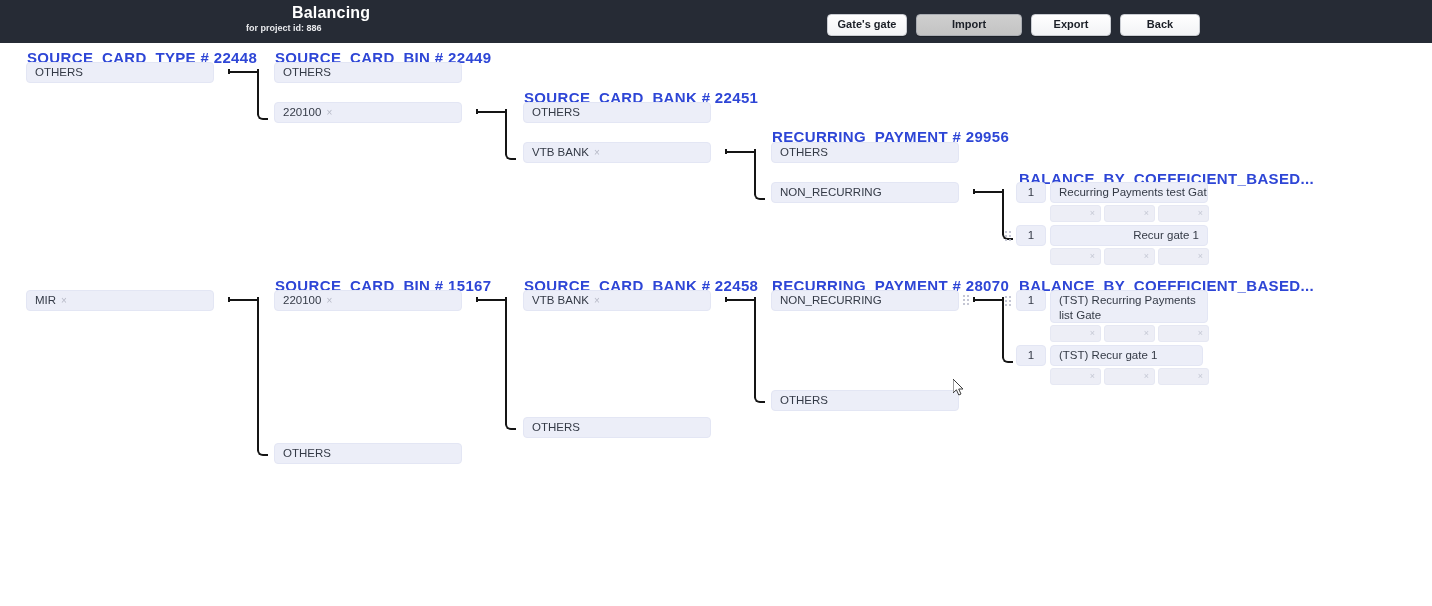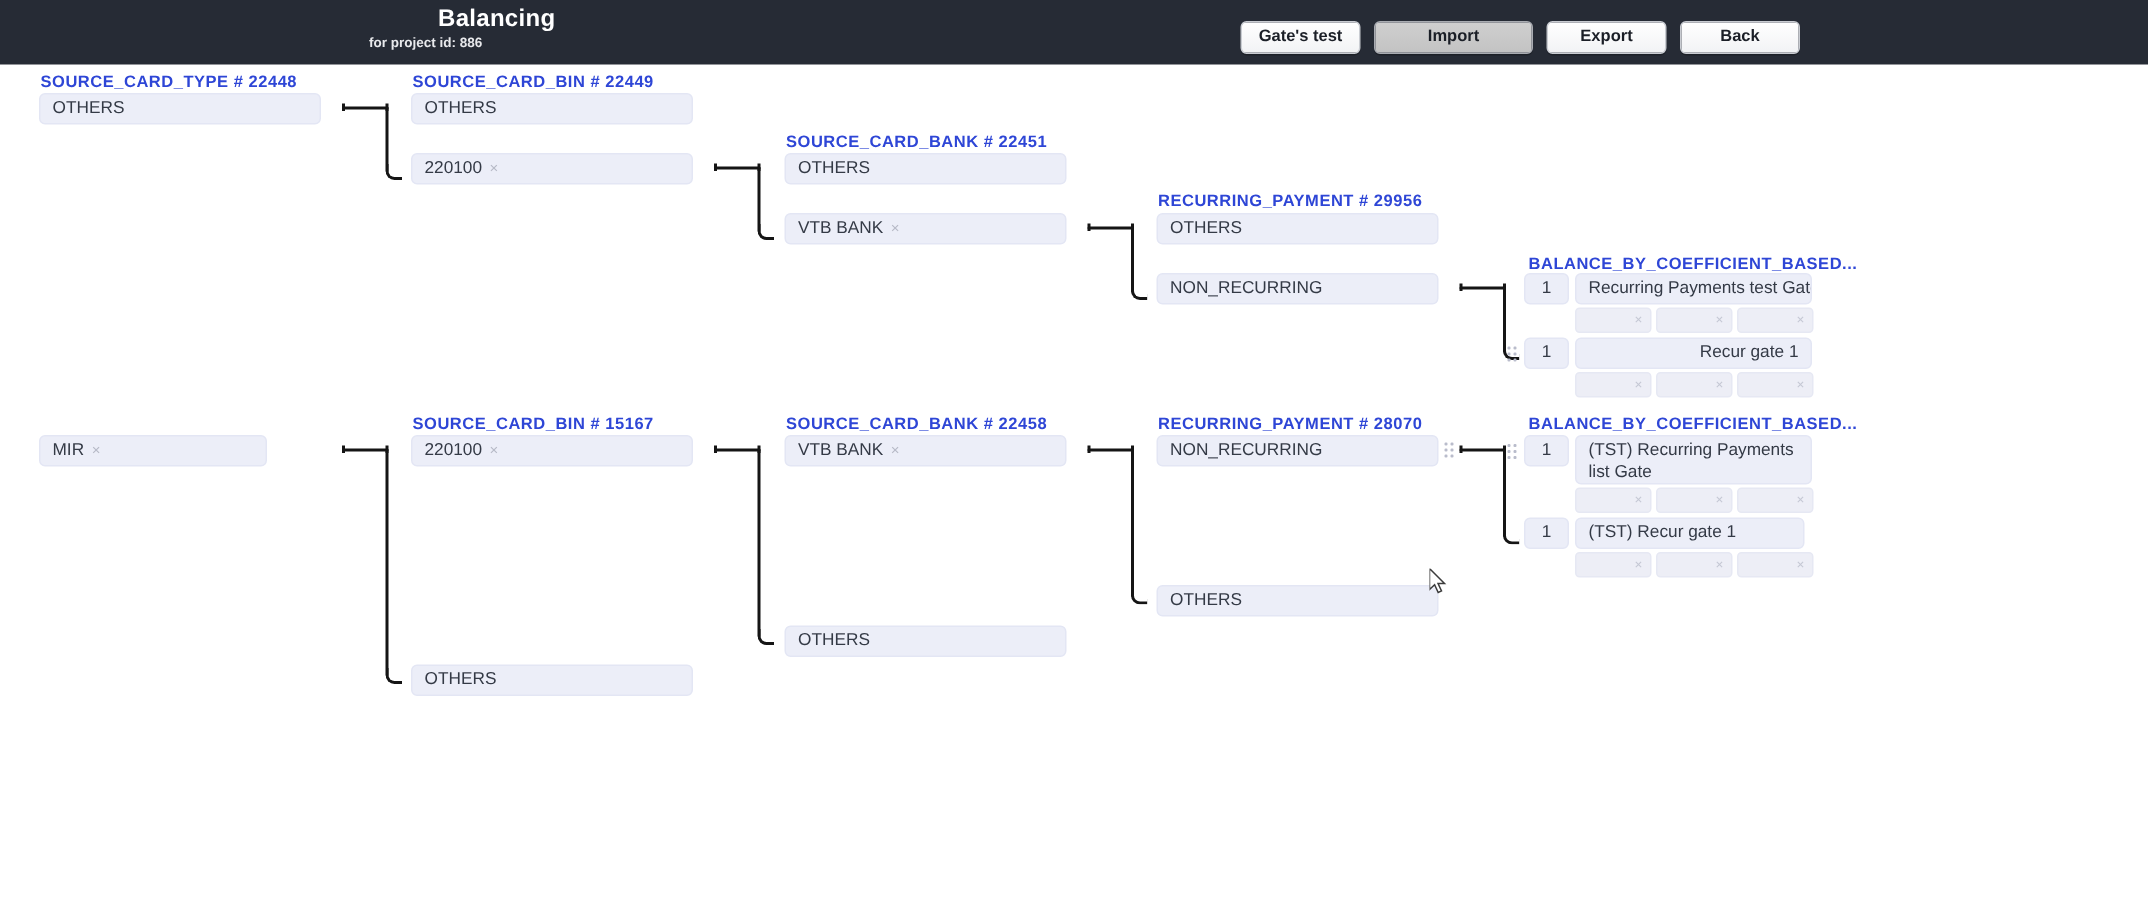--- a/index.html
+++ b/index.html
@@ -75,21 +75,21 @@
 
   
   .canvas {
     position: absolute;
     left: 0; top: 43px;
     width: 1432px;
     height: 563px;
   }
   .col-label {
     position: absolute;
-    font-size: 11px;
+    font-size: 15px;
     font-weight: bold;
     letter-spacing: 0.35px;
     color: #2e46d6;
     white-space: nowrap;
   }
   .field {
     position: absolute;
     box-sizing: border-box;
     height: 21px;
     background: #eceef8;
@@ -201,36 +201,36 @@
 <body>
 
 <div id="app">
 
   <div class="topbar">
     <div class="brand">
       <div class="brand-title">Balancing</div>
       <div class="brand-sub">for project id: 886</div>
     </div>
     <div class="topbtns">
-      <div class="tbtn">Gate's test</div>
+      <div class="tbtn">Gate's gate</div>
       <div class="tbtn wide active">Import</div>
       <div class="tbtn">Export</div>
       <div class="tbtn">Back</div>
     </div>
   </div>
 
   <div class="canvas">
 
     <div class="col-label" style="left:27px; top:6px;">SOURCE_CARD_TYPE # 22448</div>
 
     <div class="field" style="left:26px; top:19px; width:188px;">
       <span>OTHERS</span>
     </div>
 
-    <div class="field" style="left:26px; top:247px; width:152px;">
+    <div class="field" style="left:26px; top:247px; width:188px;">
       <span>MIR</span><span class="chipx">×</span>
     </div>
 
     <div class="brk" style="left:228px; top:28px;">
       <div class="h" style="left:0; top:0; width:31px;"></div>
       <div class="cap" style="left:0; top:-2px;"></div>
       <div class="cap" style="left:29px; top:-2px;"></div>
       <div class="v" style="left:29px; top:0; height:44px;"></div>
       <div class="hook" style="left:29px; top:38px;"></div>
     </div>

